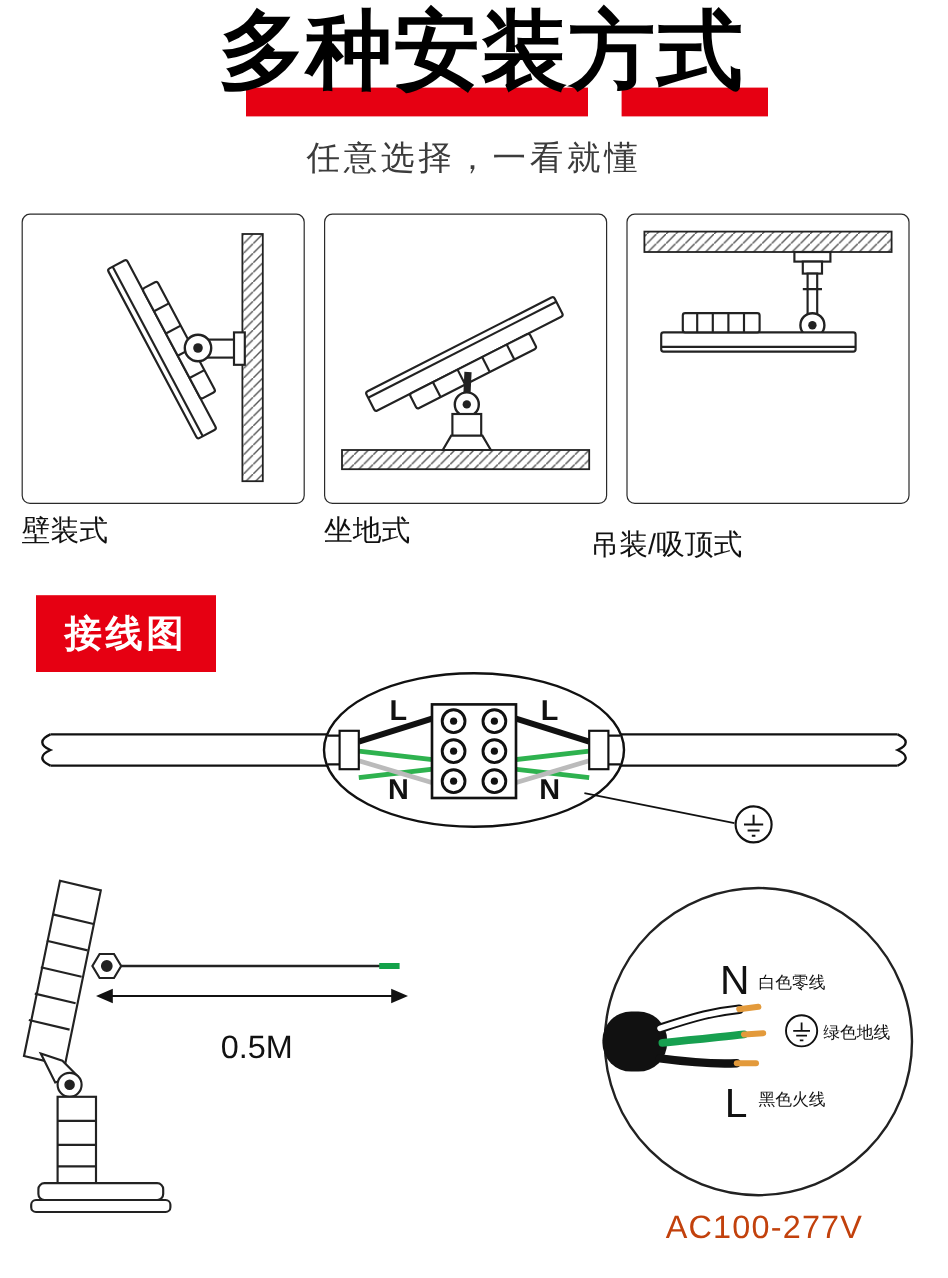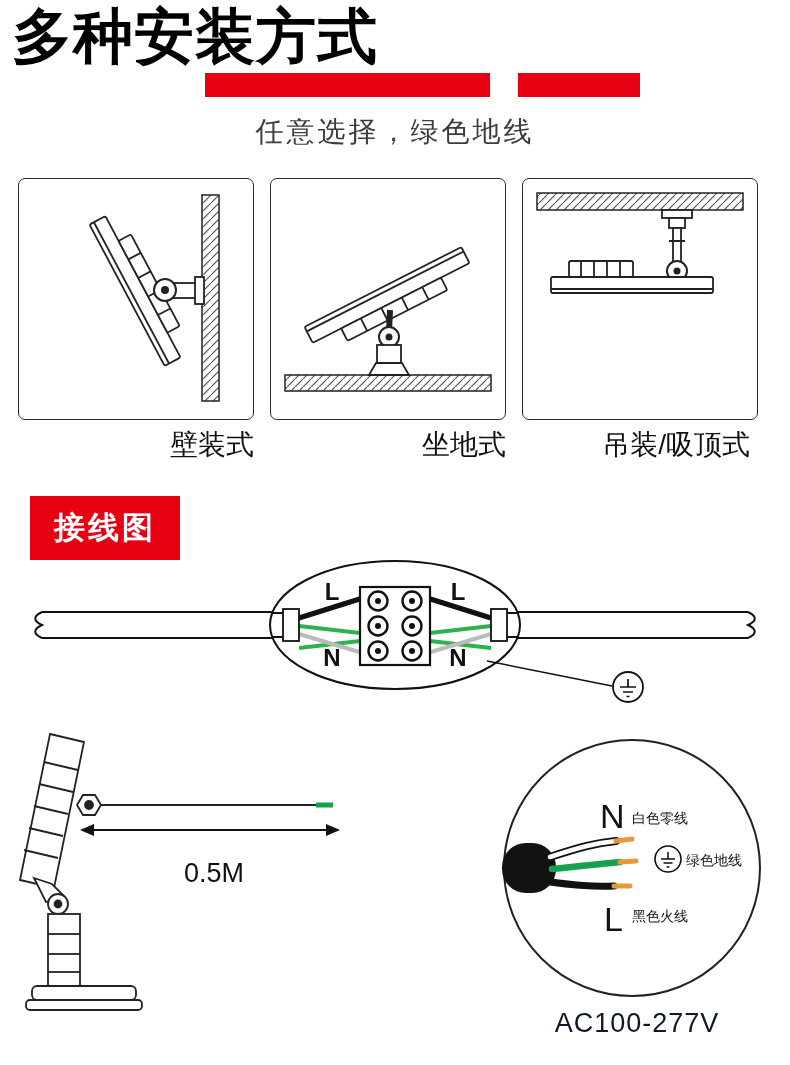--- a/index.html
+++ b/index.html
@@ -1,58 +1,58 @@
 <!DOCTYPE html>
 <html><head>
 <meta charset="utf-8">
 <style>
   * { margin:0; padding:0; box-sizing:border-box; }
   html,body { background:#ffffff; font-family:"Liberation Sans", sans-serif; }
   .page { position:relative; width:790px; height:1065px; background:#fff; overflow:hidden; }
 
   
-  .title { position:absolute; top:4px; left:0; width:100%; text-align:left;
-           font-size:60px; font-weight:900; color:#000; letter-spacing:1px; z-index:2; line-height:1.1;padding-left:12px; }
+  .title { position:absolute; top:4px; left:0; width:100%; text-align:center;
+           font-size:72px; font-weight:900; color:#000; letter-spacing:1px; z-index:2; line-height:1.1;padding-left:12px; }
   .red-bar { position:absolute; height:24px; top:73px; background:#e60012; z-index:1; }
   .bar-left  { left:205px; width:285px; }
   .bar-right { left:518px; width:122px; }
   .subtitle { position:absolute; top:113px; left:0; width:100%; text-align:center;
               font-size:28px; color:#3c3c3c; letter-spacing:3px; z-index:2; }
 
   
   .mount-card { position:absolute; top:178px; width:236px; height:242px;
                 border:1.5px solid #2a2a2a; border-radius:7px; background:#fff; overflow:hidden; }
   .card-1 { left:18px; } .card-2 { left:270px; } .card-3 { left:522px; }
-  .mount-label { position:absolute; top:426px; width:236px; text-align:right;
-                 font-size:28px; font-weight:500; color:#111; }
-  .mlabel-1 { left:18px; } .mlabel-2 { left:270px;font-family:Liberation Serif, serif; } .mlabel-3 { left:514px; }
+  .mount-label { position:absolute; top:426px; width:236px; text-align:left;
+                 font-size:24px; font-weight:500; color:#111; }
+  .mlabel-1 { left:18px; } .mlabel-2 { left:270px;font-family:Liberation Serif, serif; } .mlabel-3 { left:492px;margin-top:12px; }
 
   
   .section-label { position:absolute; left:30px; top:496px; width:150px; height:64px;
                    background:#e60012; color:#fff; font-size:31px; font-weight:bold;
                    display:flex; align-items:center; justify-content:center; letter-spacing:3px; }
   .wiring-svg { position:absolute; left:0; top:548px; }
 
   
   .lamp-svg   { position:absolute; left:8px;  top:728px; }
   .detail-svg { position:absolute; left:492px; top:735px; }
   .voltage { position:absolute; left:492px; top:1008px; width:290px; text-align:center;
-             font-size:27px; font-weight:500; color:#0f172a; letter-spacing:1px; }
+             font-size:27px; font-weight:500; color:#c2410c; letter-spacing:1px; }
 
   svg text { font-family:"Liberation Sans", sans-serif; fill:#111; }
 </style>
 </head>
 <body>
 
 <div class="page">
 
   <div class="red-bar bar-left"></div>
   <div class="red-bar bar-right"></div>
   <h1 class="title">多种安装方式</h1>
-  <div class="subtitle">任意选择，绿色地线</div>
+  <div class="subtitle">任意选择，一看就懂</div>
 
   <figure class="mount-card card-1">
     <svg width="233" height="239" viewBox="0 0 233 239">
       <defs>
         <pattern id="hatch1" width="8" height="8" patternUnits="userSpaceOnUse">
           <path d="M0,8 L8,0" stroke="#555" stroke-width="1.2"></path>
         </pattern>
       </defs>
       <rect x="183" y="16" width="17" height="206" fill="url(#hatch1)" stroke="#222" stroke-width="1.5"></rect>
       <g transform="translate(116,112) rotate(62)" stroke="#222" fill="#fff" stroke-width="1.8">

